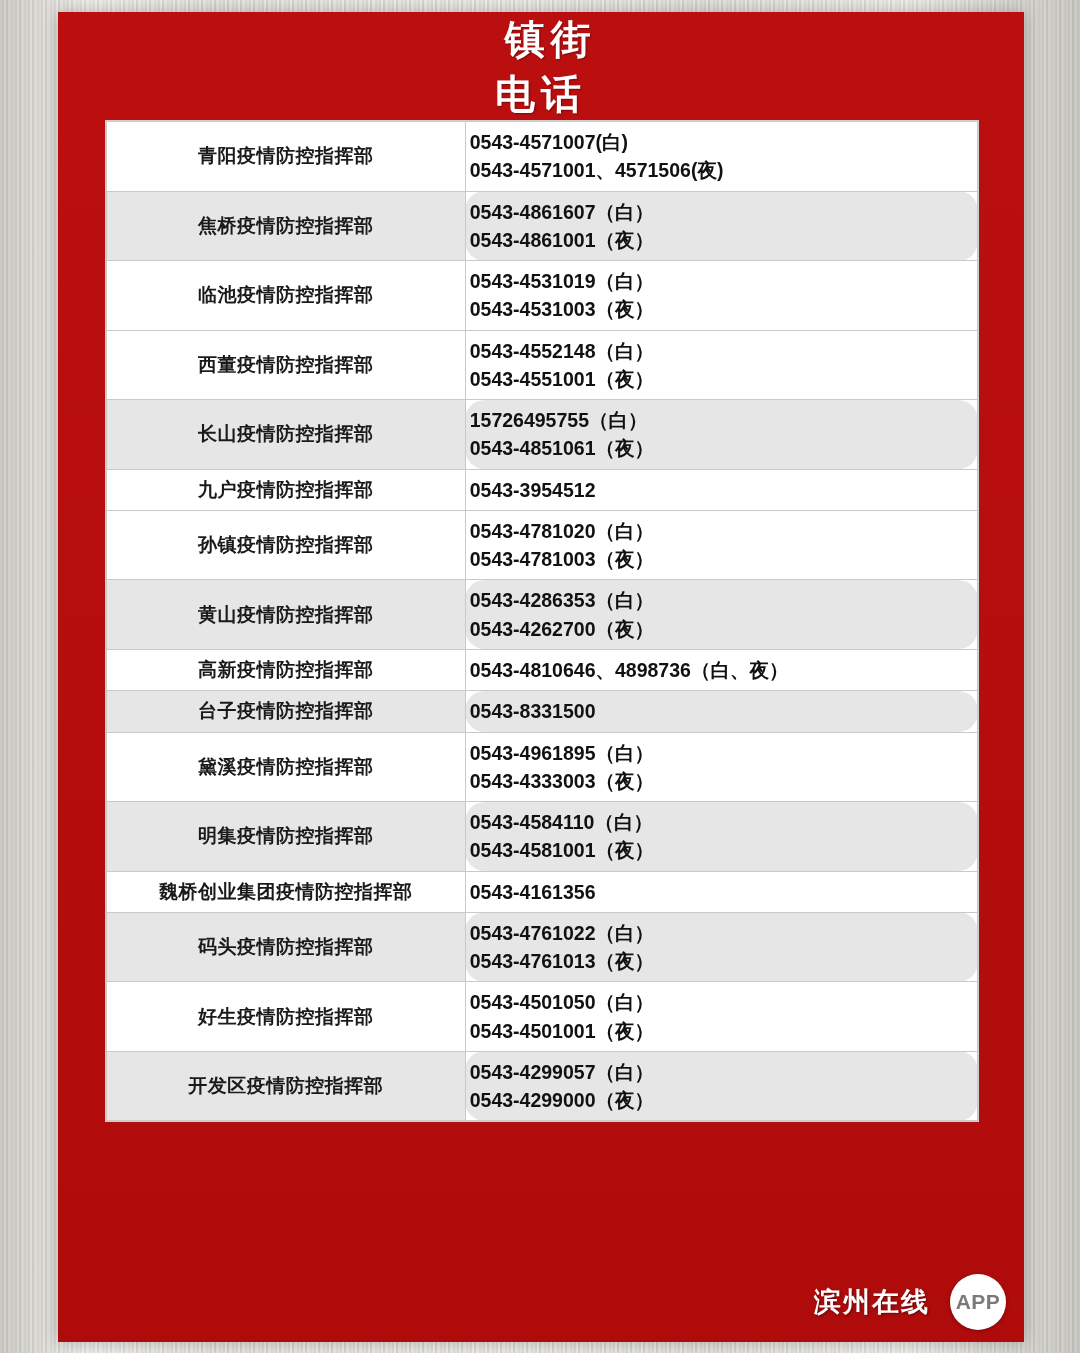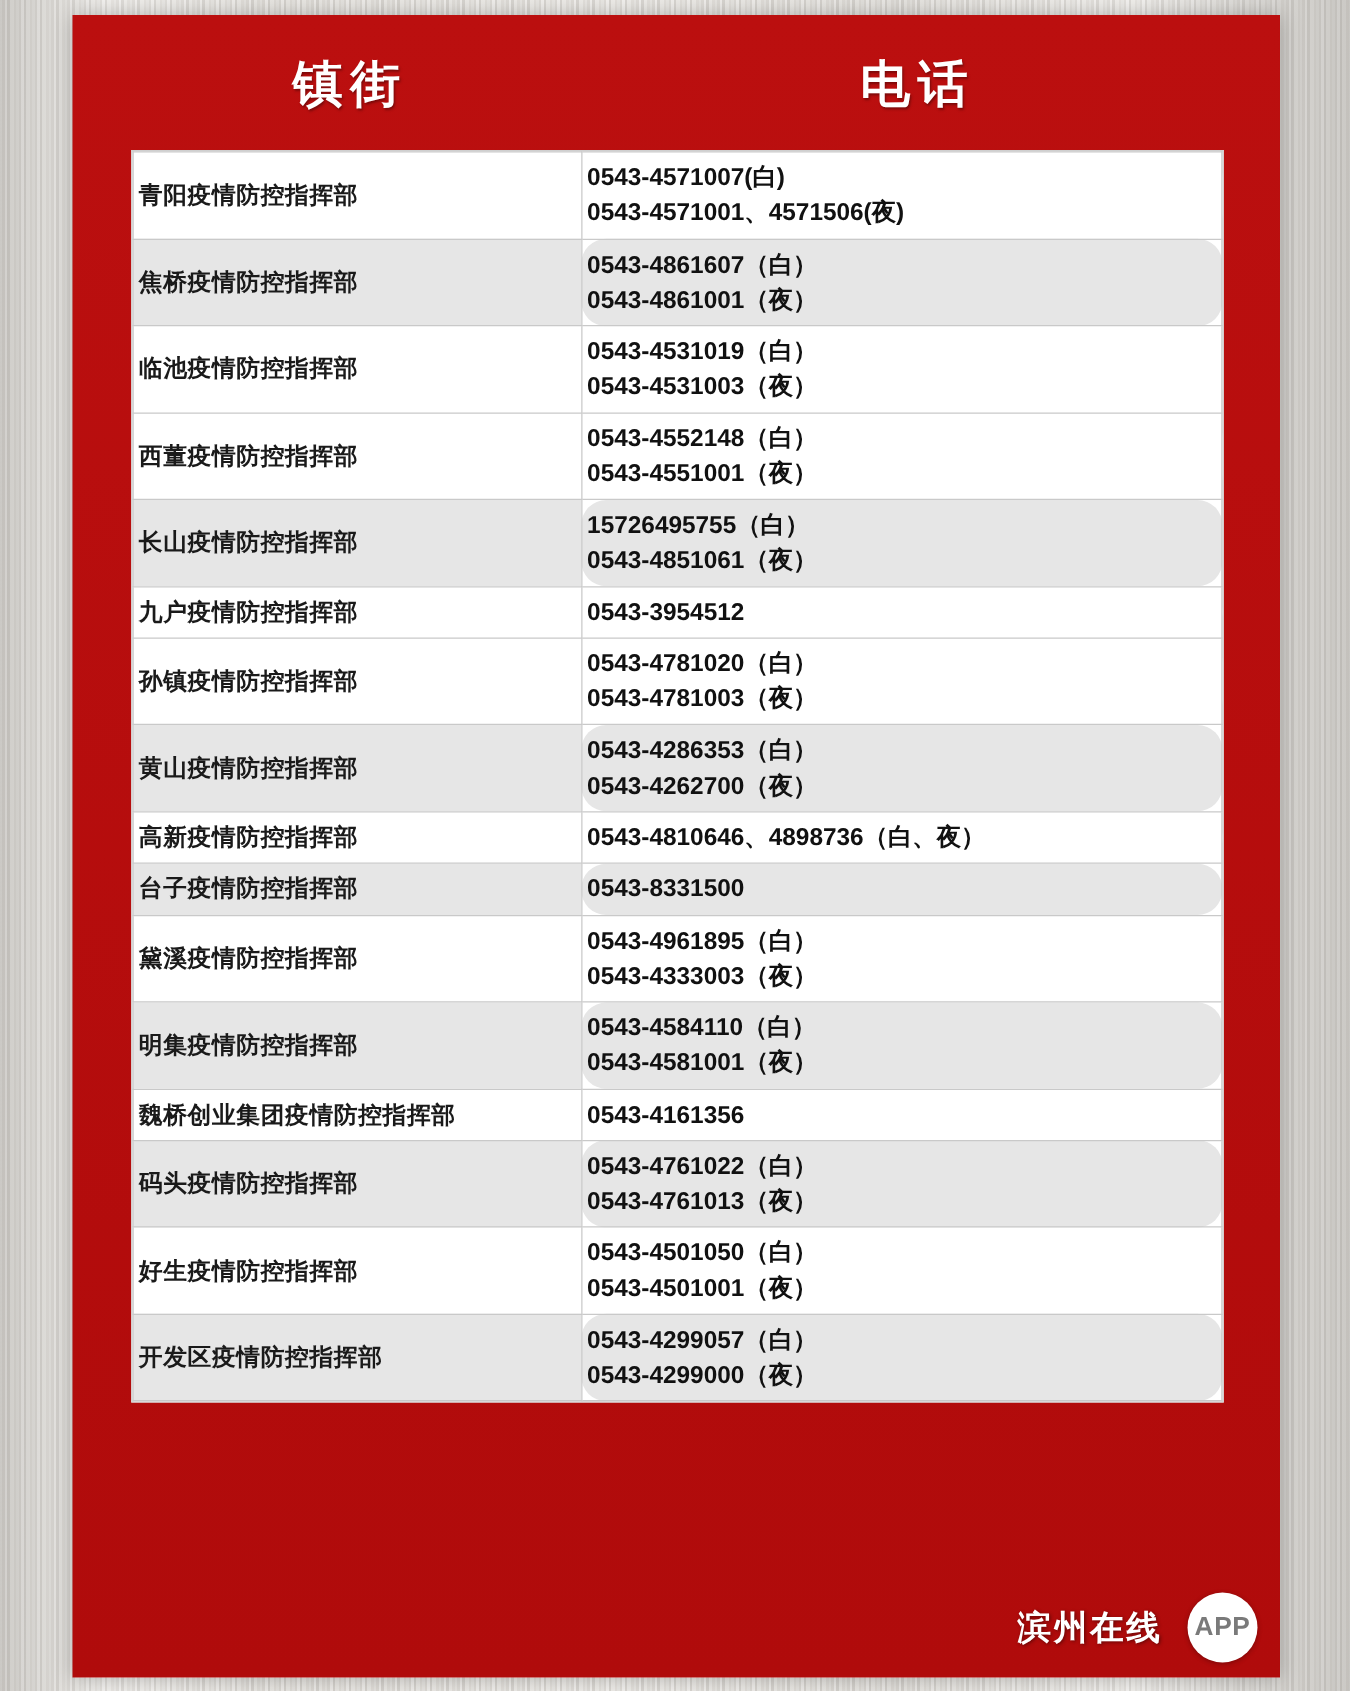--- a/index.html
+++ b/index.html
@@ -55,20 +55,21 @@
   }
 
   .header-row {
     position: absolute;
     left: 0;
     top: 0;
     width: 100%;
     height: 110px;
     display: flex;
     align-items: center;
+    flex-direction: column;
   }
   .header-cell {
     color: #ffffff;
     font-family: "Liberation Serif", serif;
     font-weight: bold;
     font-size: 40px;
     letter-spacing: 6px;
     text-align: center;
     text-shadow: 1px 1px 2px rgba(0,0,0,0.35);
   }
@@ -89,20 +90,21 @@
     border-collapse: collapse;
     table-layout: fixed;
   }
   table.contacts td {
     border: 1px solid #c9c9c9;
     vertical-align: middle;
     padding: 6px 4px;
   }
   td.town {
     width: 41%;
+    text-align: center;
     font-family: "Liberation Sans", sans-serif;
     font-weight: bold;
     font-size: 19px;
     color: #1a1a1a;
     letter-spacing: 0.5px;
   }
   td.phone {
     width: 59%;
     text-align: left;
     font-family: "Liberation Sans", sans-serif;

